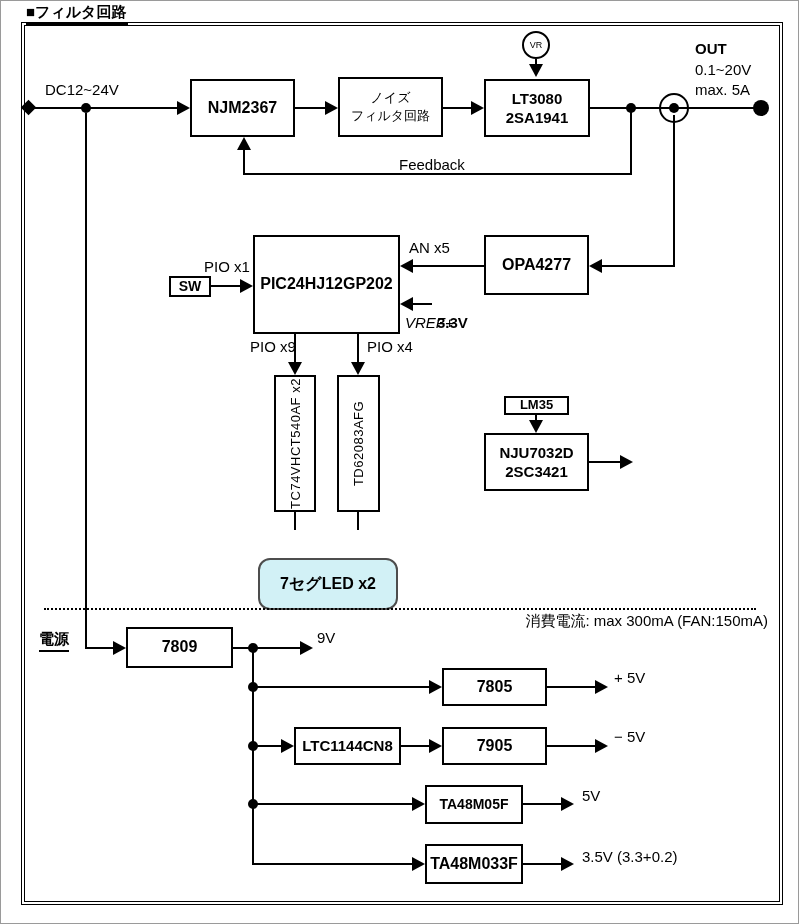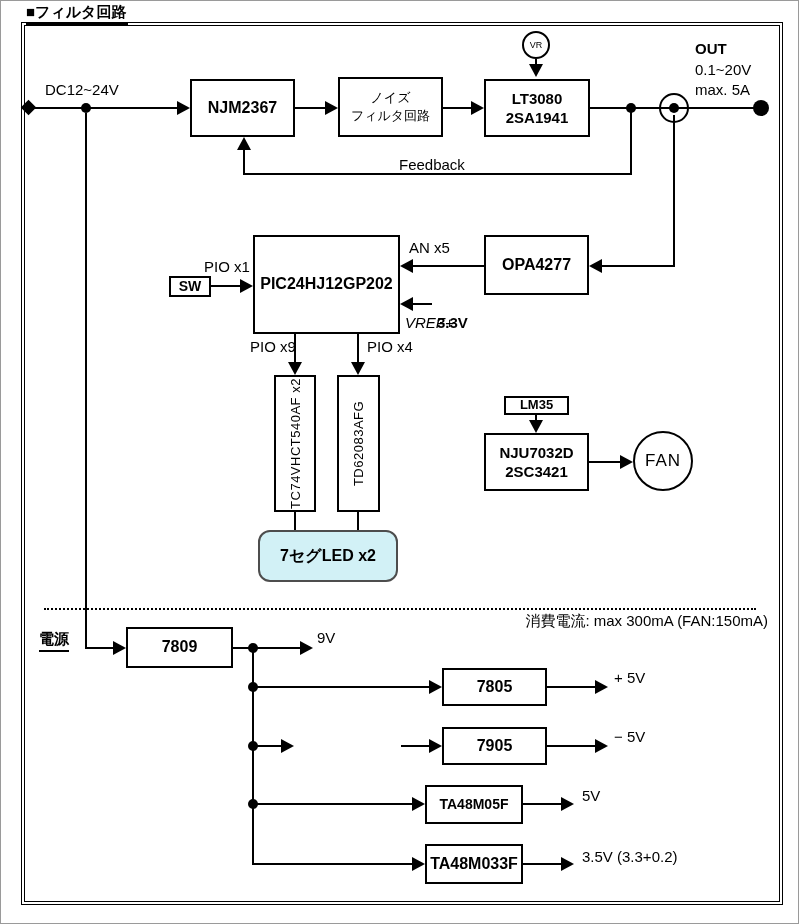--- a/index.html
+++ b/index.html
@@ -25,21 +25,21 @@
     display:flex;align-items:center;justify-content:center;}
   .vbox span{transform:rotate(-90deg);white-space:nowrap;font-size:13px;letter-spacing:.5px;}
   .circle{position:absolute;box-sizing:border-box;border:2px solid #000;border-radius:50%;
     background:#fff;display:flex;align-items:center;justify-content:center;}
   .lbl{position:absolute;font-size:15px;white-space:nowrap;}
   .b{font-weight:bold;}
   .title{position:absolute;left:25px;top:2px;font-size:15px;font-weight:bold;
     border-bottom:2px solid #000;padding:0 2px 1px 0;}
   .diamond{position:absolute;width:11px;height:11px;background:#000;transform:rotate(45deg);}
   .led{position:absolute;box-sizing:border-box;border:2px solid #4d4d4d;border-radius:12px;
-    display:flex;align-items:center;justify-content:center;font-weight:bold;font-size:16px;}
+    display:flex;align-items:center;justify-content:center;font-weight:bold;font-size:16px;margin-top:28px;}
 </style>
 </head>
 <body>
 
 <div class="screen">
 
   <div class="title">■フィルタ回路</div>
 
   <div class="frame" style="left:20px;top:21px;width:760px;height:881px;">
     <div class="frame-inner"></div>
@@ -169,38 +169,38 @@
     <span>7セグLED x2</span>
   </div>
 
   <div class="box" style="left:503px;top:395px;width:65px;height:19px;font-size:13px;">
     <span>LM35</span>
   </div>
   <div class="box" style="left:483px;top:432px;width:105px;height:58px;font-size:15px;">
     <span>NJU7032D</span>
     <span>2SC3421</span>
   </div>
-  <div class="circle" style="left:632px;top:430px;width:60px;height:60px;font-size:17px;letter-spacing:1px;">
-    <span>FAN</span>
-  </div>
 
   <div class="dotline" style="left:43px;top:607px;width:712px;"></div>
   <div class="lbl" style="left:420px;top:611px;width:347px;text-align:right;">消費電流: max 300mA (FAN:150mA)</div>
   <div class="lbl b" style="left:38px;top:629px;border-bottom:2px solid #000;padding-bottom:1px;">電源</div>
 
   <div class="box" style="left:125px;top:626px;width:107px;height:41px;">
     <span>7809</span>
   </div>
   <div class="lbl" style="left:316px;top:628px;">9V</div>
 
   <div class="box" style="left:441px;top:667px;width:105px;height:38px;">
     <span>7805</span>
   </div>
   <div class="lbl" style="left:613px;top:668px;">+ 5V</div>
 
+  <div class="box" style="left:293px;top:726px;width:107px;height:38px;font-size:15px;">
+    <span>LTC1144CN8</span>
+  </div>
   <div class="box" style="left:441px;top:726px;width:105px;height:38px;">
     <span>7905</span>
   </div>
   <div class="lbl" style="left:613px;top:727px;">− 5V</div>
 
   <div class="box" style="left:424px;top:784px;width:98px;height:39px;font-size:14px;">
     <span>TA48M05F</span>
   </div>
   <div class="lbl" style="left:581px;top:786px;">5V</div>
 

